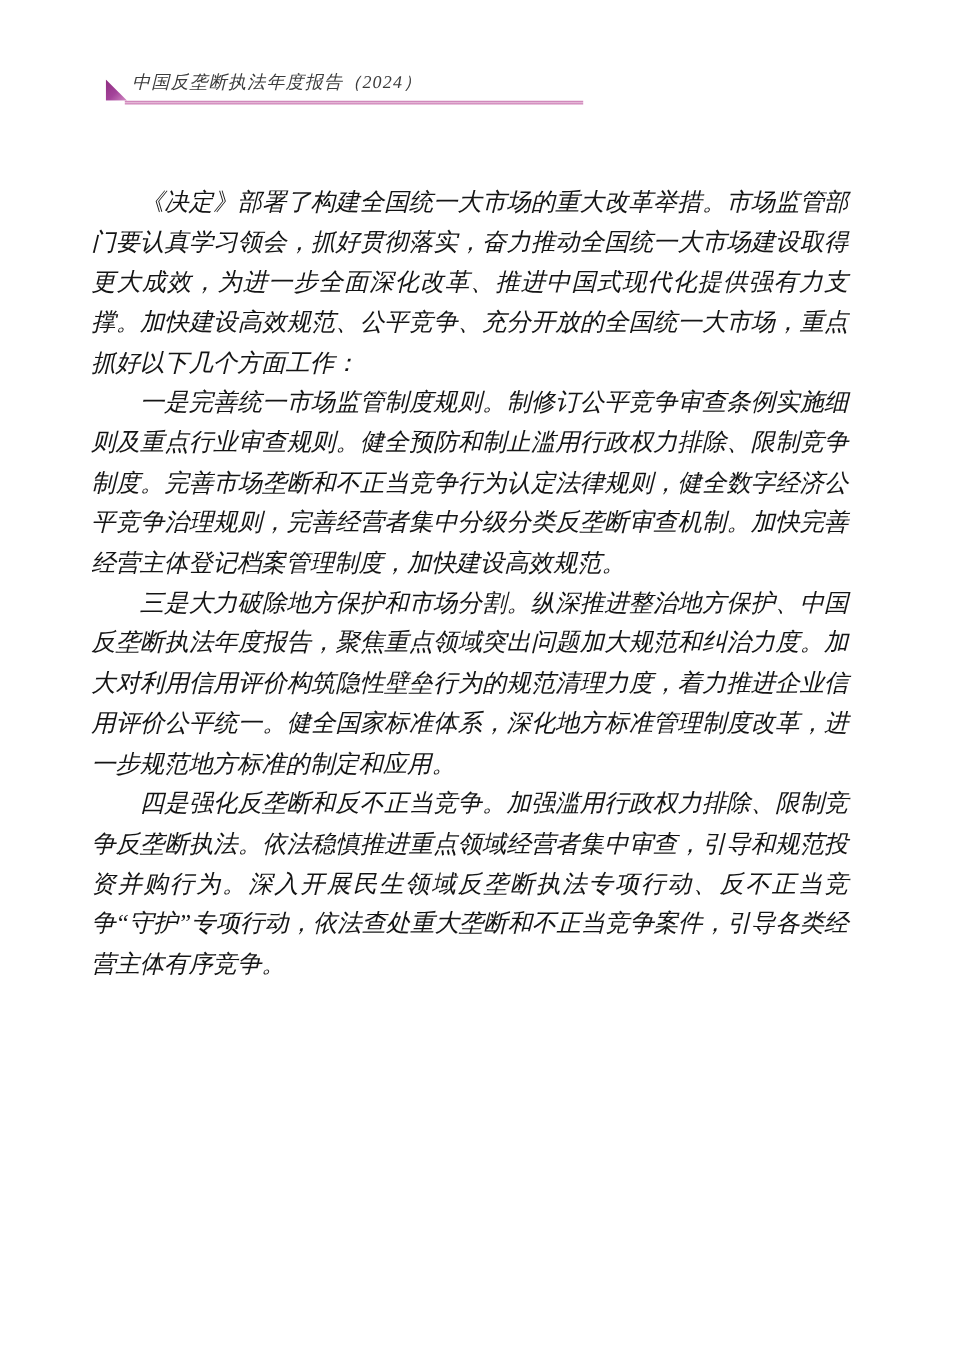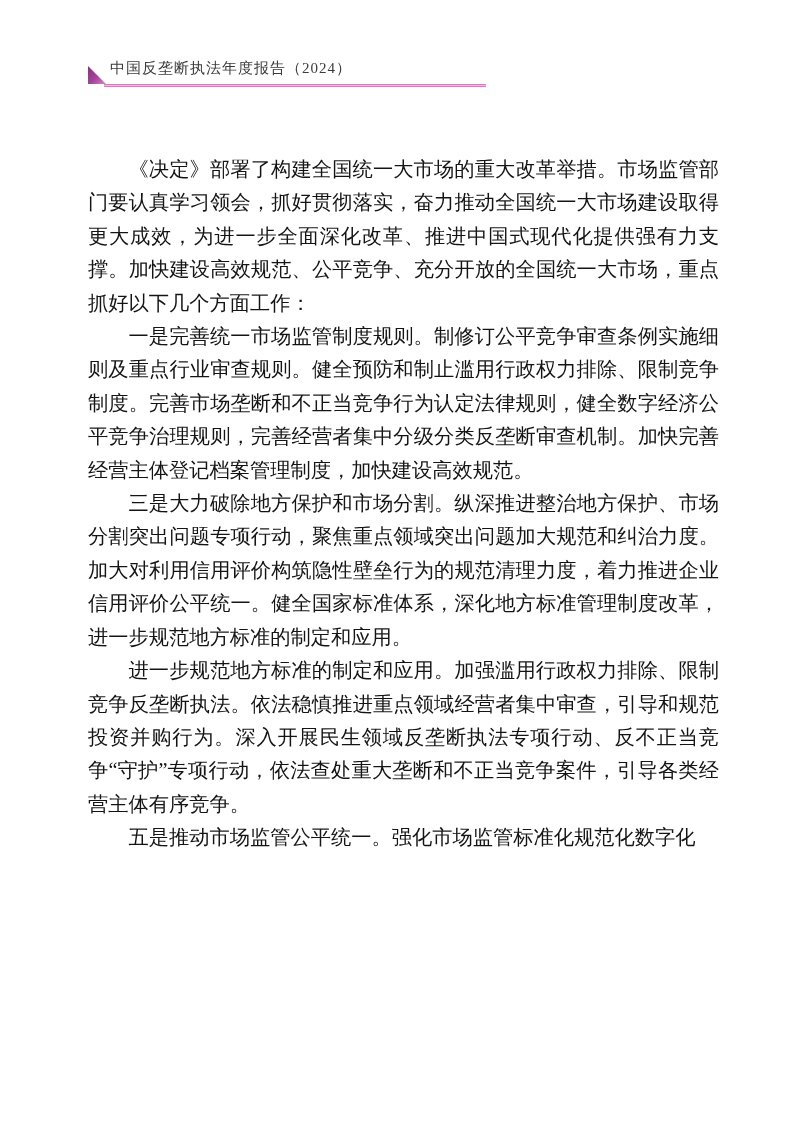--- a/index.html
+++ b/index.html
@@ -7,20 +7,21 @@
     padding: 0;
     background: #ffffff;
     font-family: "Liberation Serif", "DejaVu Serif", serif;
   }
   .page {
     position: relative;
     width: 803px;
     height: 919px;
     background: #ffffff;
     overflow: hidden;
+    font-style: italic;
   }
   
   .tri {
     position: absolute;
     left: 88px;
     top: 66px;
     width: 18px;
     height: 18px;
     clip-path: polygon(0 0, 0 100%, 100% 100%);
     background: linear-gradient(135deg, #8e2c7f 0%, #a4449b 55%, #d38cc4 100%);
@@ -38,21 +39,21 @@
     position: absolute;
     left: 104px;
     top: 84px;
     width: 382px;
     height: 3px;
     background: linear-gradient(to bottom, #c468a9 0%, #e6bcd9 50%, #c468a9 100%);
   }
   
   .doc-body {
     position: absolute;
-    left: 88px;
+    left: 76px;
     top: 153px;
     width: 631px;
     font-size: 20.25px;
     line-height: 33.4px;
     color: #141414;
     text-align: justify;
     text-justify: inter-character;
   }
   .doc-body p {
     margin: 0;
@@ -73,20 +74,19 @@
 
 <div class="page">
 
   <span class="tri"></span>
   <div class="doc-header-title">中国反垄断执法年度报告（2024）</div>
   <div class="header-rule"></div>
 
   <main class="doc-body">
     <p>《决定》部署了构建全国统一大市场的重大改革举措。市场监管部门要认真学习领会，抓好贯彻落实，奋力推动全国统一大市场建设取得更大成效，为进一步全面深化改革、推进中国式现代化提供强有力支撑。加快建设高效规范、公平竞争、充分开放的全国统一大市场，重点抓好以下几个方面工作：</p>
     <p>一是完善统一市场监管制度规则。制修订公平竞争审查条例实施细则及重点行业审查规则。健全预防和制止滥用行政权力排除、限制竞争制度。完善市场垄断和不正当竞争行为认定法律规则，健全数字经济公平竞争治理规则，完善经营者集中分级分类反垄断审查机制。加快完善经营主体登记档案管理制度，加快建设高效规范。</p>
-    <p>三是大力破除地方保护和市场分割。纵深推进整治地方保护、市场分割突出问题专项行动，聚焦重点领域突出问题加大规范和纠治力度。加大对利用信用评价构筑隐性壁垒行为的规范清理力度，着力推进企业信用评价公平统一。健全国家标准体系，深化地方标准管理制度改革，进一步规范地方标准的制定和应用。</p>
-    <p>进一步规范地方标准的制定和应用。加强滥用行政权力排除、限制竞争反垄断执法。依法稳慎推进重点领域经营者集中审查，引导和规范投资并购行为。深入开展民生领域反垄断执法专项行动、反不正当竞争“守护”专项行动，依法查处重大垄断和不正当竞争案件，引导各类经营主体有序竞争。</p>
-    <p>五是推动市场监管公平统一。强化市场监管标准化规范化数字化</p>
+    <p>三是大力破除地方保护和市场分割。纵深推进整治地方保护、中国反垄断执法年度报告，聚焦重点领域突出问题加大规范和纠治力度。加大对利用信用评价构筑隐性壁垒行为的规范清理力度，着力推进企业信用评价公平统一。健全国家标准体系，深化地方标准管理制度改革，进一步规范地方标准的制定和应用。</p>
+    <p>四是强化反垄断和反不正当竞争。加强滥用行政权力排除、限制竞争反垄断执法。依法稳慎推进重点领域经营者集中审查，引导和规范投资并购行为。深入开展民生领域反垄断执法专项行动、反不正当竞争“守护”专项行动，依法查处重大垄断和不正当竞争案件，引导各类经营主体有序竞争。</p>
   </main>
 
   <div class="page-number">4</div>
 
 </div>
 
 </body></html>

